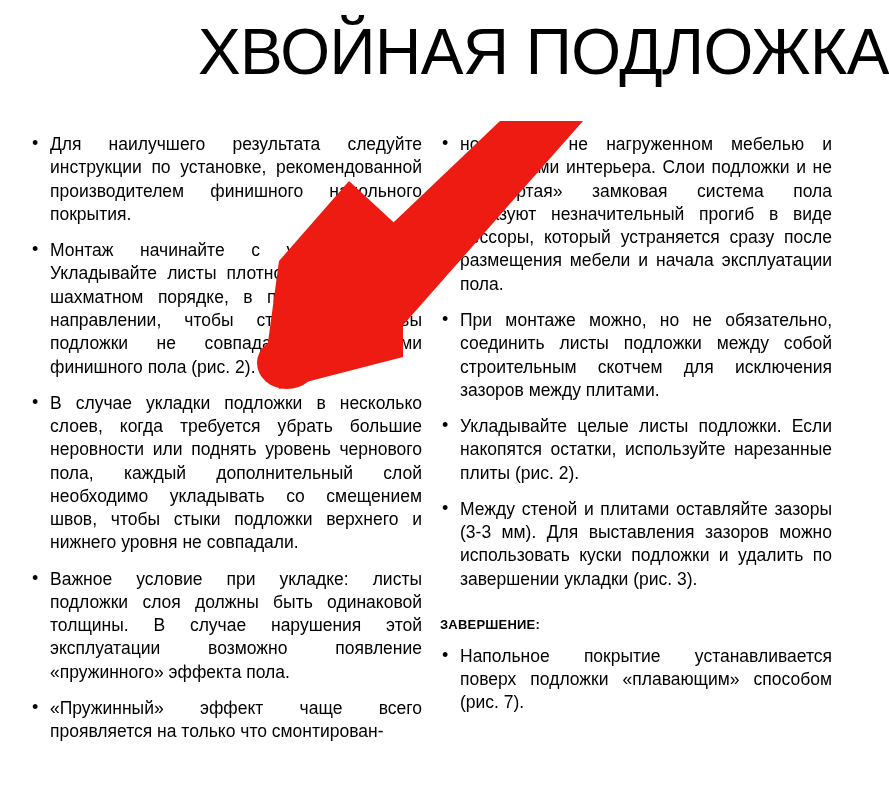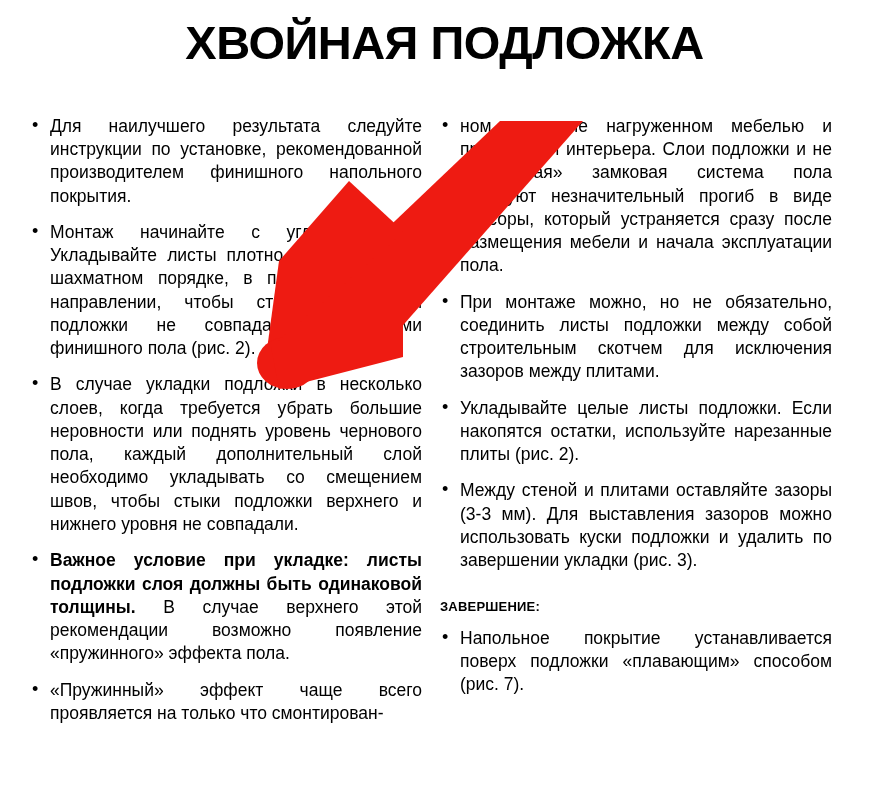--- a/index.html
+++ b/index.html
@@ -16,24 +16,24 @@
     position: relative;
   }
   .page {
     position: relative;
     width: 889px;
     height: 789px;
     box-sizing: border-box;
     padding: 0;
   }
   .doc-title {
-    font-size: 47px;
-    font-weight: bold;
+    font-size: 64px;
+    font-weight: normal;
     letter-spacing: -0.5px;
-    text-align: center;
+    text-align: right;
     margin: 18px 0 0 0;
     line-height: 1.08;
     white-space: nowrap;
   }
   .columns {
     display: flex;
     margin-top: 46px;
     padding: 0 28px 0 30px;
     box-sizing: border-box;
     gap: 18px;
@@ -59,21 +59,21 @@
   }
   ul.bullets > li::before {
     content: "\2022";
     position: absolute;
     left: 2px;
     top: -1px;
     font-size: 18px;
     line-height: 1.33;
   }
   li.bold-lead b {
-    font-weight: bold;
+    font-weight: normal;
   }
   .section-head {
     font-size: 13px;
     font-weight: bold;
     margin: 26px 0 13px 0;
     letter-spacing: 0.2px;
   }
   
   .arrow-overlay {
     position: absolute;
@@ -98,21 +98,21 @@
         <li>
           <span>Для наилучшего результата следуйте инструкции по установке, рекомендованной производителем финишного напольного покрытия.</span>
         </li>
         <li>
           <span>Монтаж начинайте с угла комнаты. Укладывайте листы плотно друг к другу, в шахматном порядке, в перпендикулярном направлении, чтобы стыковочные швы подложки не совпадали со швами финишного пола (рис. 2).</span>
         </li>
         <li>
           <span>В случае укладки подложки в несколько слоев, когда требуется убрать большие неровности или поднять уровень чернового пола, каждый дополнительный слой необходимо укладывать со смещением швов, чтобы стыки подложки верхнего и нижнего уровня не совпадали.</span>
         </li>
         <li class="bold-lead">
-          <b>Важное условие при укладке: листы подложки слоя должны быть одинаковой толщины.</b><span> В случае верхнего этой рекомендации возможно появление «пружинного» эффекта пола.</span>
+          <b>Важное условие при укладке: листы подложки слоя должны быть одинаковой толщины.</b><span> В случае нарушения этой эксплуатации возможно появление «пружинного» эффекта пола.</span>
         </li>
         <li>
           <span>«Пружинный» эффект чаще всего проявляется на только что смонтирован-</span>
         </li>
       </ul>
     </div>
 
     <div class="col">
       <ul class="bullets">
         <li>

